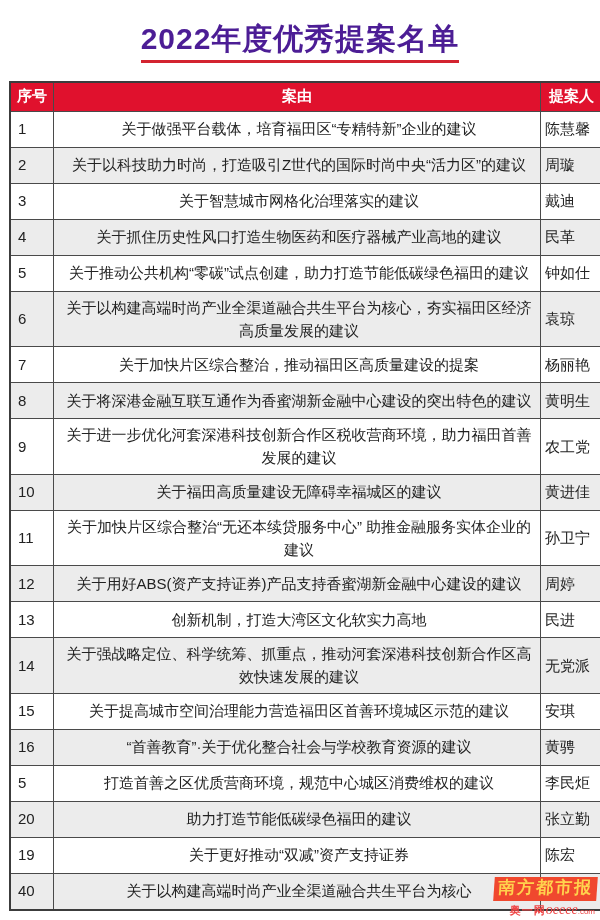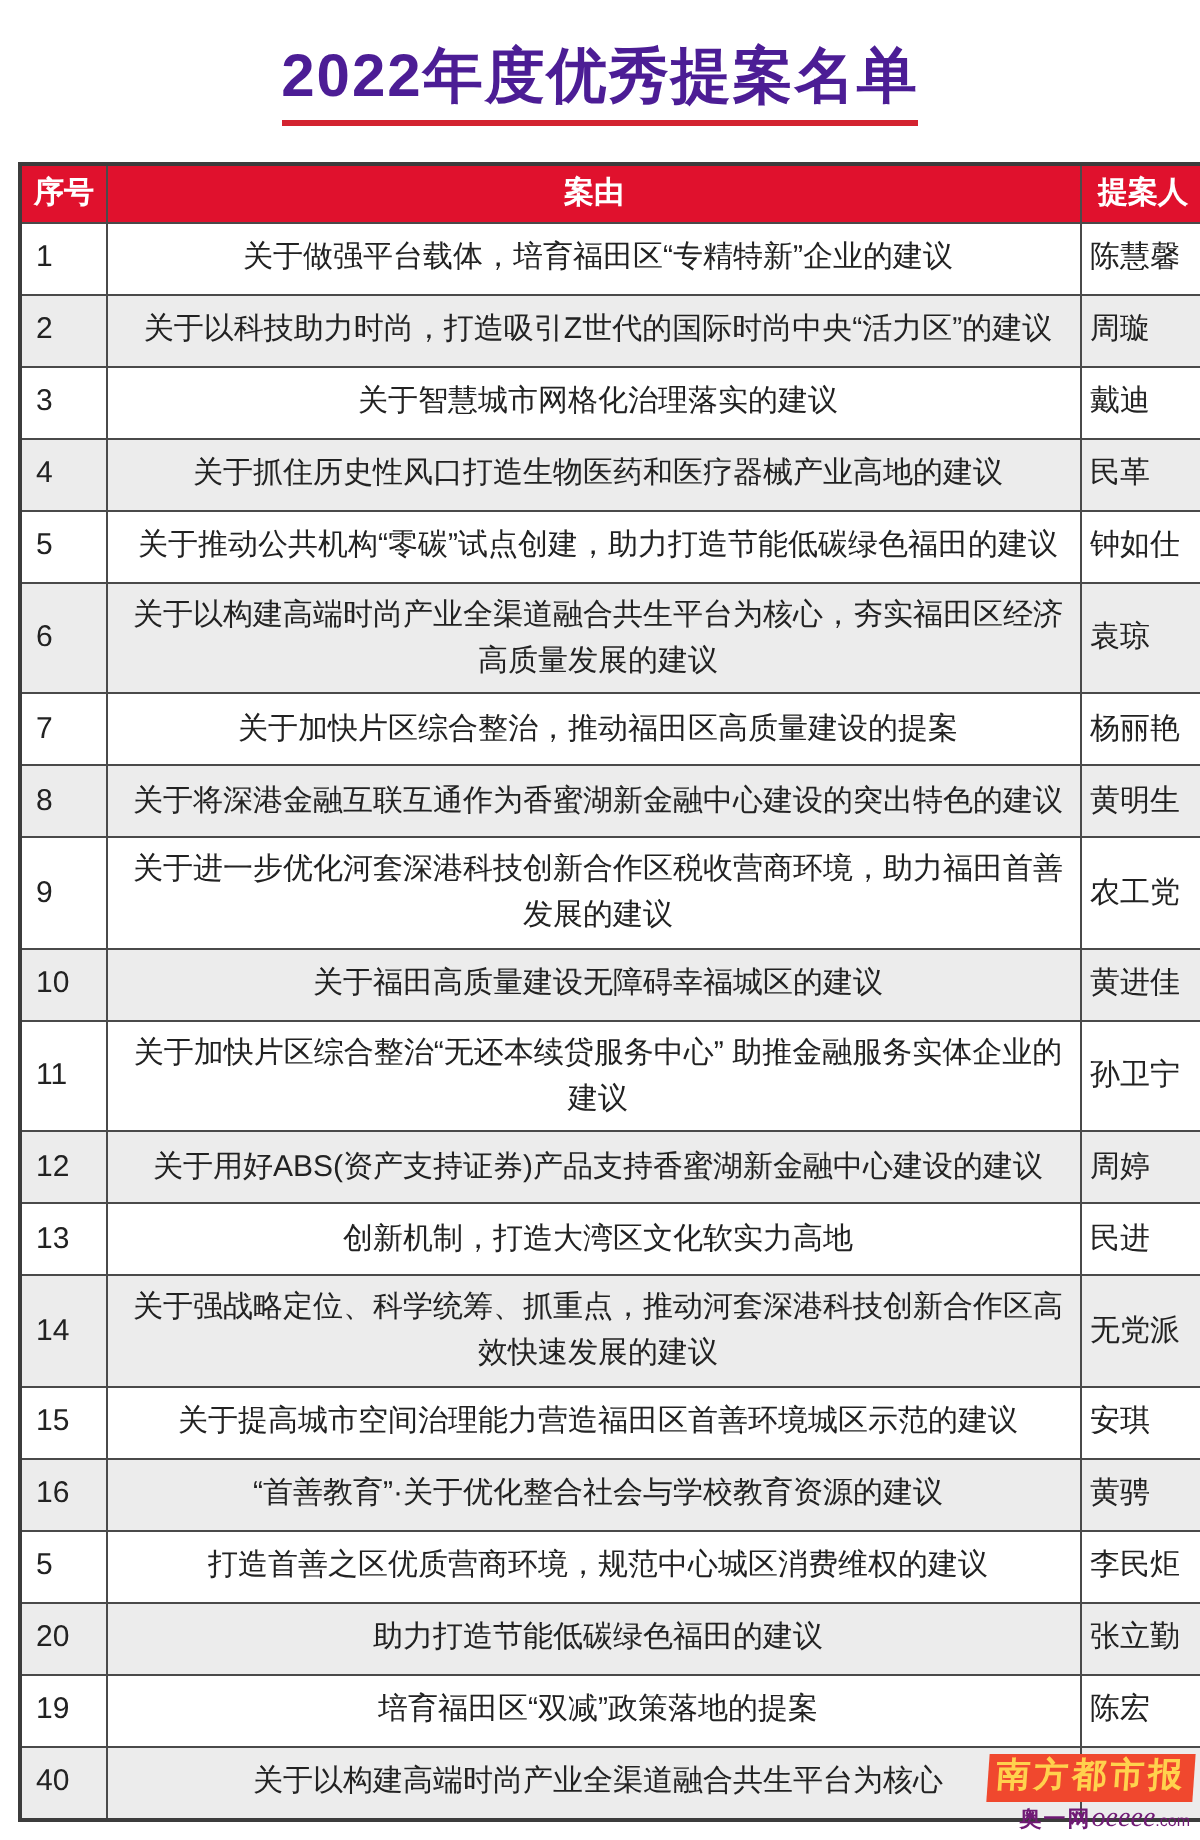--- a/index.html
+++ b/index.html
@@ -85,21 +85,21 @@
     font-weight:bold;
     font-size:17px;
     letter-spacing:2px;
     padding:2px 4px 3px 4px;
     line-height:1.1;
     transform:skewX(-4deg);
   }
   .brand-site{
     margin-top:1px;
     font-size:12px;
-    color:#701a75;
+    color:#ef4444;
     line-height:1.1;
     padding-right:2px;
   }
   .brand-site .site-prefix{
     font-weight:bold;
     font-size:11px;
     letter-spacing:1px;
   }
   .brand-site .site-oeeee{
     font-style:italic;
@@ -212,21 +212,21 @@
       <td class="cell-case">打造首善之区优质营商环境，规范中心城区消费维权的建议</td>
       <td class="cell-proposer">李民炬</td>
     </tr>
       <tr>
       <td class="cell-index">20</td>
       <td class="cell-case">助力打造节能低碳绿色福田的建议</td>
       <td class="cell-proposer">张立勤</td>
     </tr>
       <tr>
       <td class="cell-index">19</td>
-      <td class="cell-case">培育福田区“双减”政策落地的提案</td>
+      <td class="cell-case">关于更好推动“双减”资产支持证券</td>
       <td class="cell-proposer">陈宏</td>
     </tr>
       <tr>
       <td class="cell-index">40</td>
       <td class="cell-case">关于以构建高端时尚产业全渠道融合共生平台为核心</td>
       <td class="cell-proposer">单樑</td>
     </tr>
     </tbody>
 </table>
 

